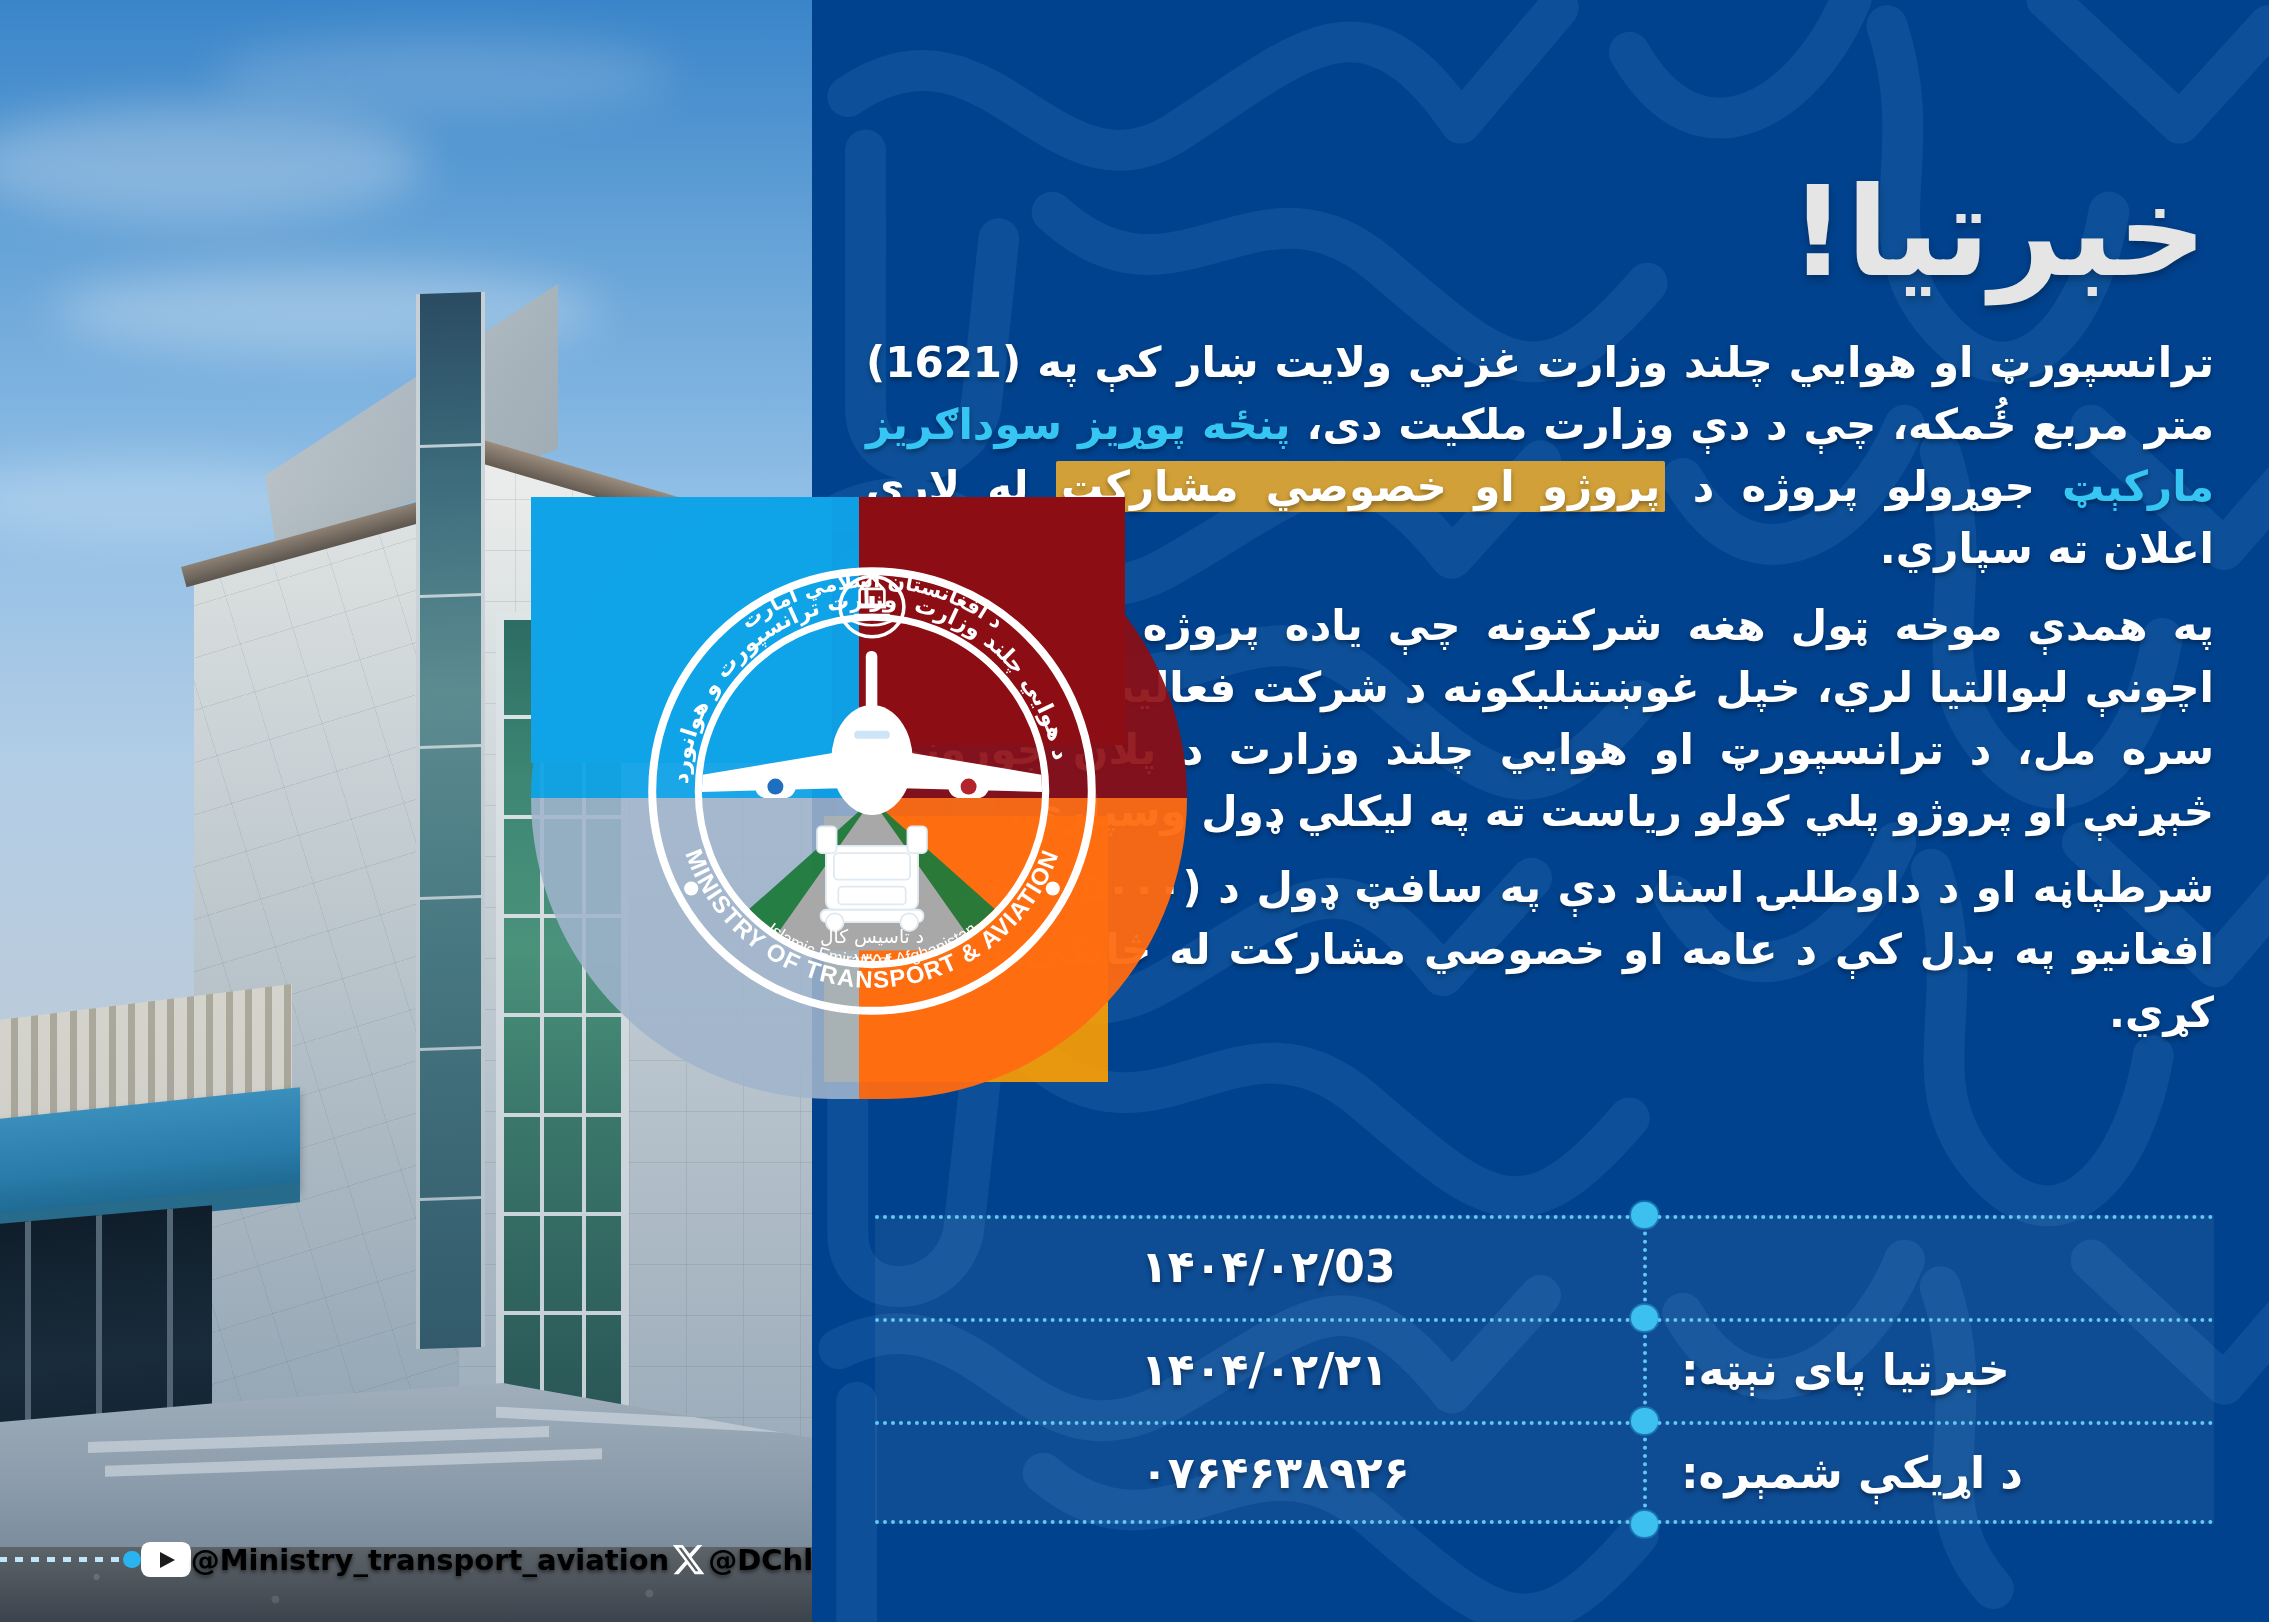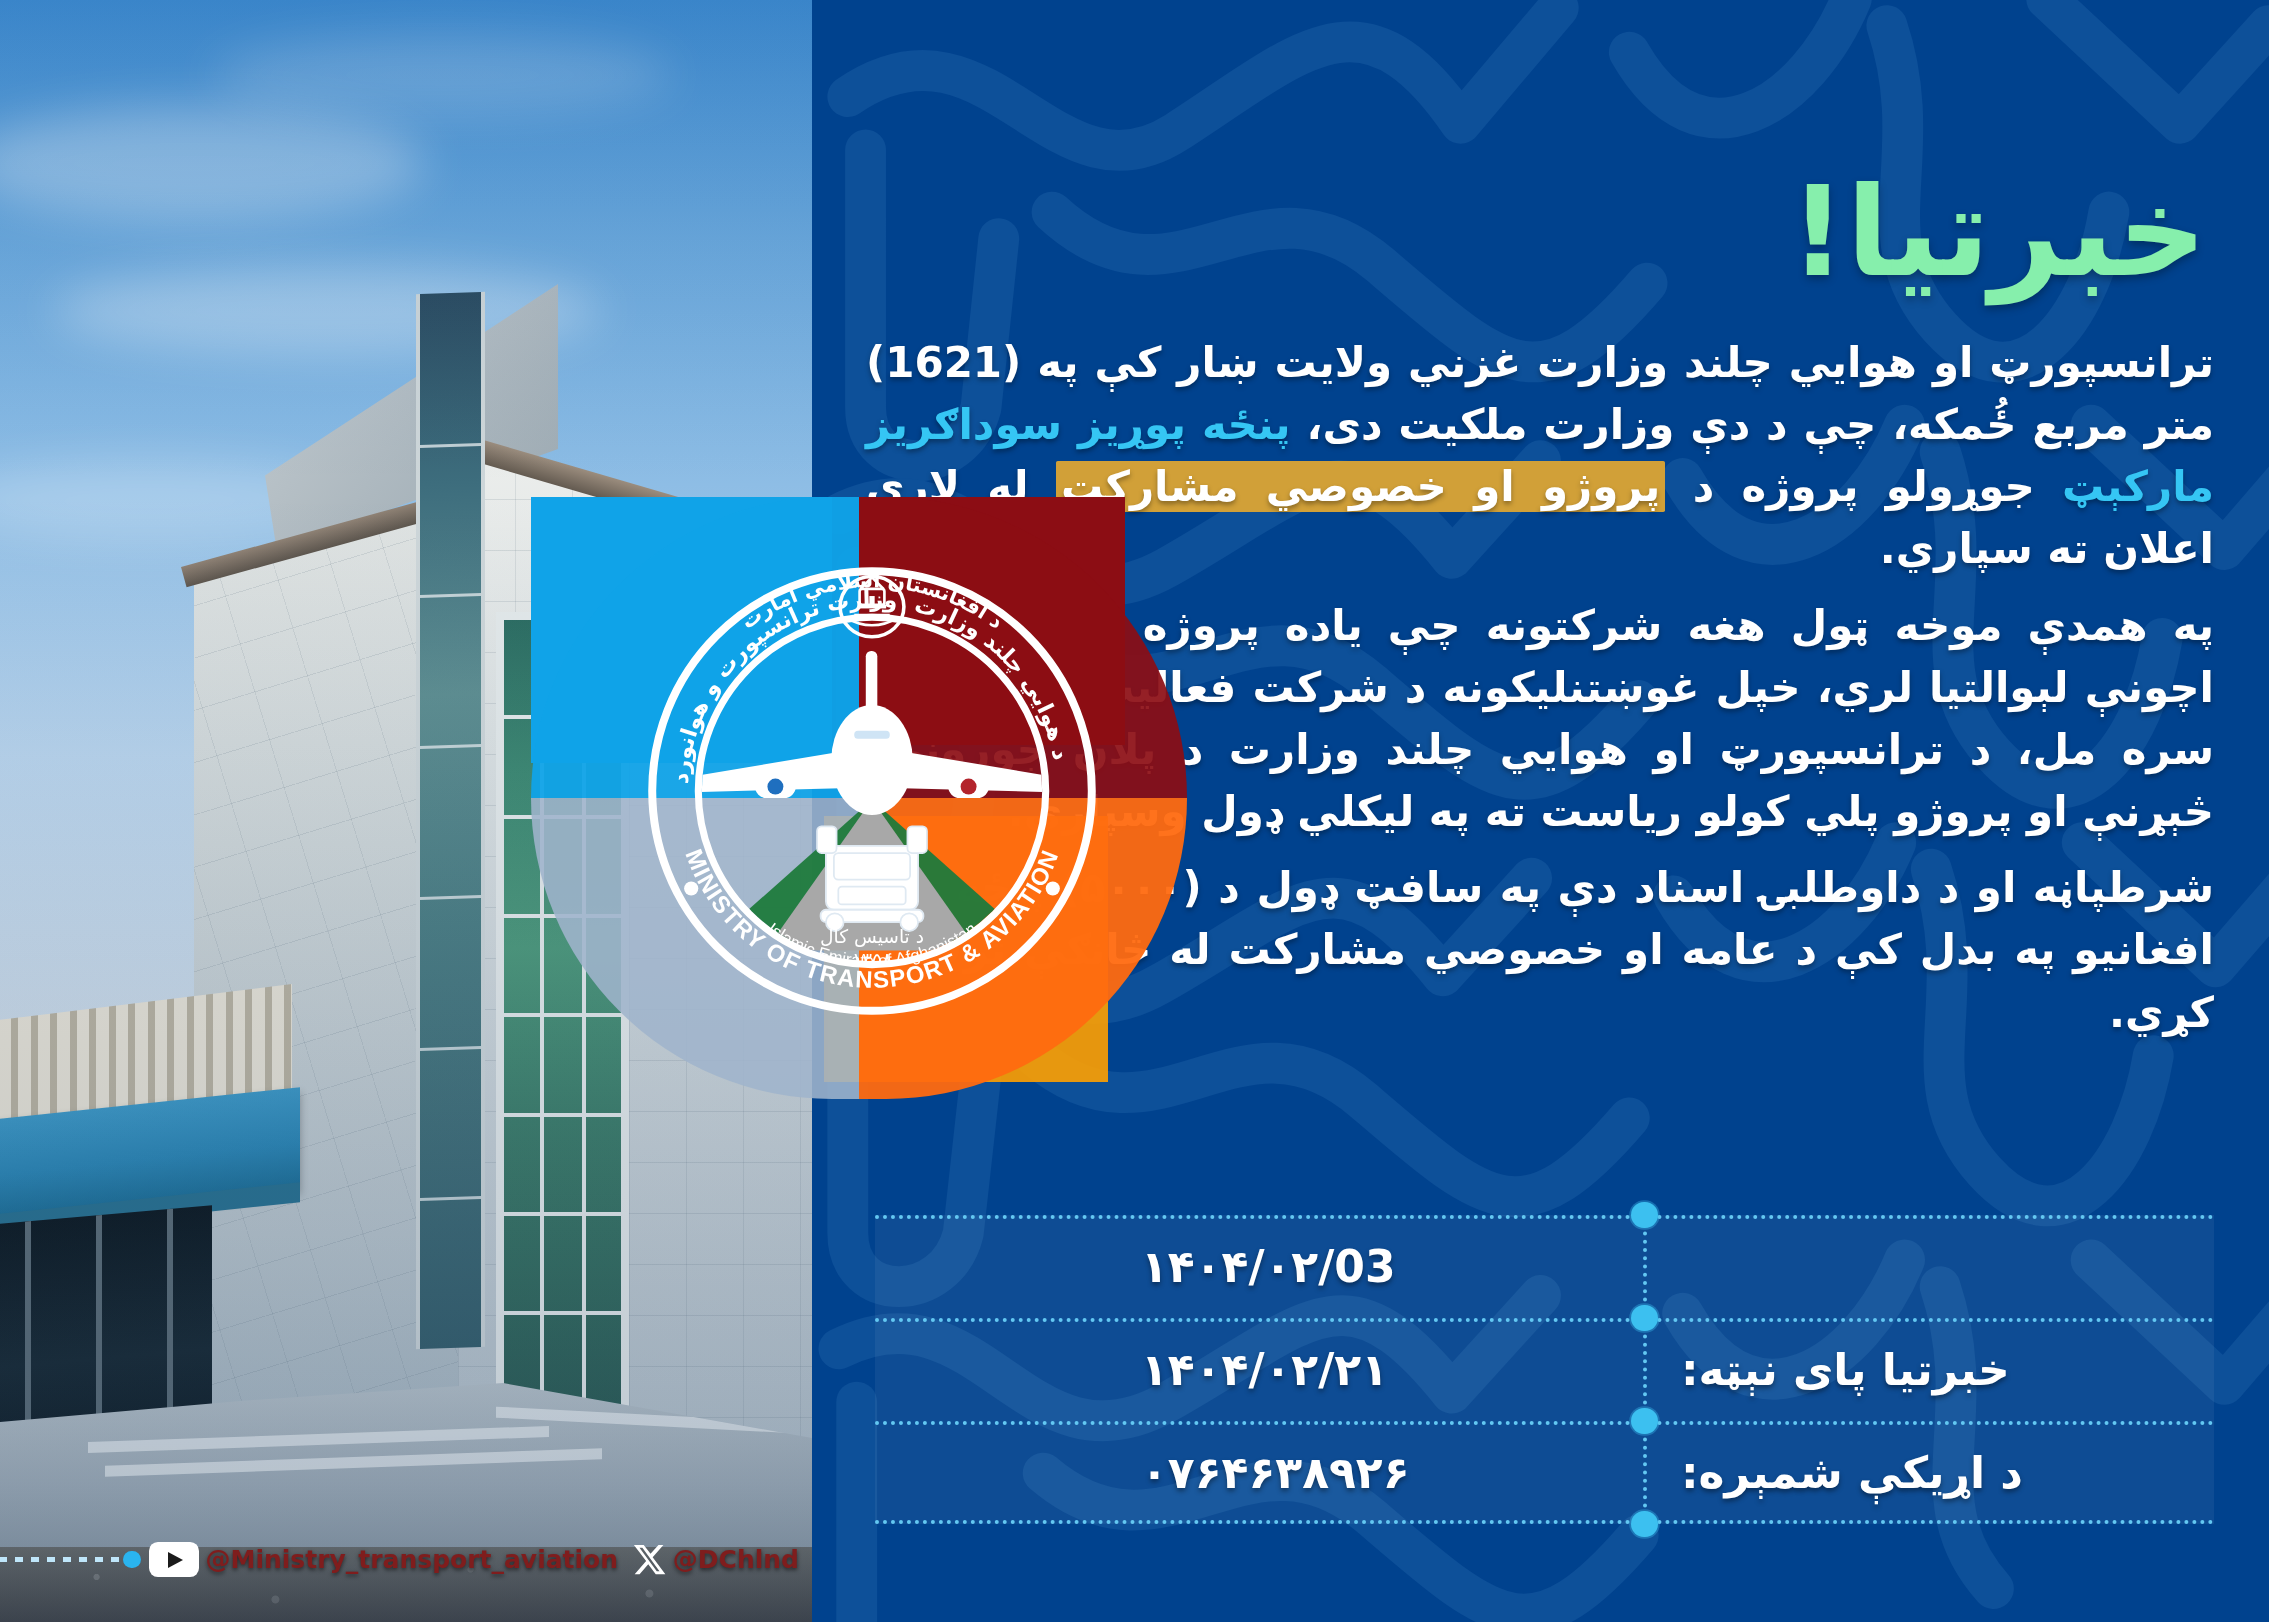--- a/index.html
+++ b/index.html
@@ -102,21 +102,21 @@
   .blue-panel{
     position:absolute;left:813px;top:0;width:1457px;height:1623px;
     background:#00428e;overflow:hidden;
   }
   
   .ornament{position:absolute;inset:-53px;opacity:1;}
   .ornament svg{width:100%;height:100%;display:block;}
 
   
   .title{
-    position:absolute;right:62px;top:84px;color:#86efac;
+    position:absolute;right:62px;top:84px;color:#e5e5e5;
     font-size:124px;font-weight:700;line-height:1.05;letter-spacing:0;
     text-shadow:0 4.4px 8px rgba(0,0,0,.30);direction:rtl;
   }
 
   
   .body-wrap{position:absolute;right:55px;top:332px;width:1348px;direction:rtl;text-align:justify;}
   .para{
     color:#ffffff;font-size:42px;font-weight:700;line-height:1.48;
     margin:0 0 14px 0;text-shadow:0 2.7px 5.3px rgba(0,0,0,.35);
     text-align:justify;text-align-last:right;
@@ -154,21 +154,21 @@
   .emblem{position:absolute;left:84px;top:37px;width:514px;height:514px;}
 
   
   .social{
     position:absolute;left:0;bottom:37px;width:813px;height:53px;
     display:flex;align-items:center;direction:ltr;z-index:9;
   }
   .sdot{width:17.7px;height:17.7px;border-radius:50%;background:#2ab4ef;flex:0 0 auto;}
   .yt{width:50px;height:35px;border-radius:8.9px;background:#ffffff;display:flex;align-items:center;justify-content:center;flex:0 0 auto;}
   .yt i{width:0;height:0;border-left:15px solid #1b1b1b;border-top:8.9px solid transparent;border-bottom:8.9px solid transparent;margin-left:3.5px;}
-  .shandle{color:#7f1d1d;font-size:25px;font-weight:700;text-shadow:0 1.8px 4.4px rgba(0,0,0,.6);white-space:nowrap;}
+  .shandle{color:#000000;font-size:29px;font-weight:700;text-shadow:0 1.8px 4.4px rgba(0,0,0,.6);white-space:nowrap;}
   .xico{width:39px;height:39px;flex:0 0 auto;}
   .dashline{height:4.4px;flex:1 1 auto;
     background-image:repeating-linear-gradient(90deg,#bfe6fa 0 8px,transparent 8px 16px);}
   .dashline.short{flex:0 0 124px;}
 </style>
 </head>
 <body>
 
 <div class="poster">
 

